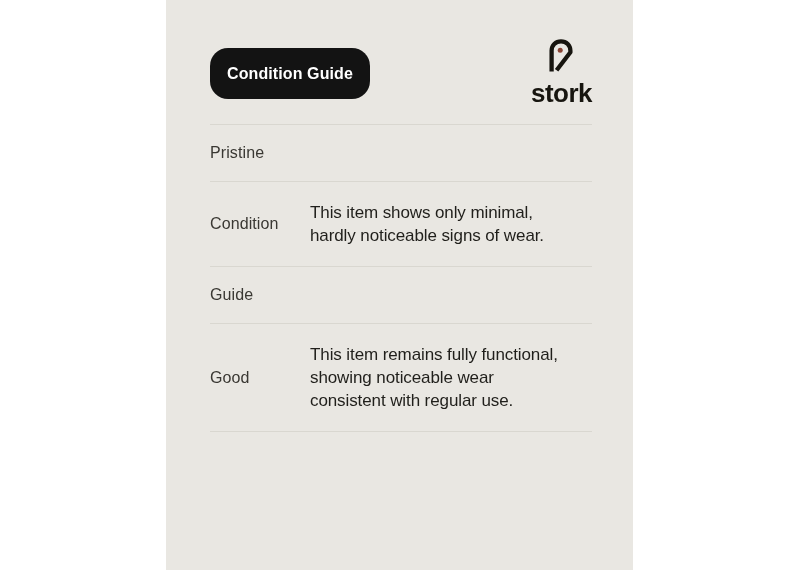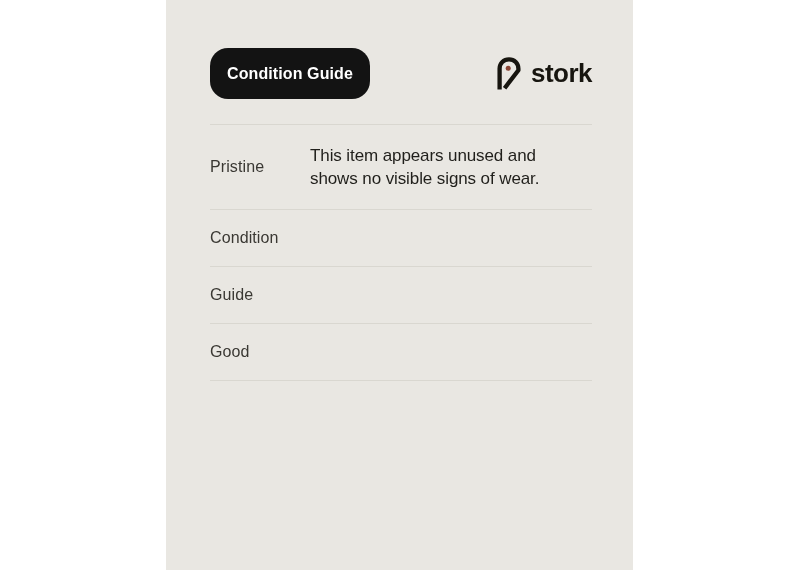--- a/index.html
+++ b/index.html
@@ -33,20 +33,21 @@
     color: #ffffff;
     font-size: 16px;
     font-weight: 700;
     letter-spacing: 0.1px;
     white-space: nowrap;
   }
   .brand {
     display: flex;
     align-items: center;
     gap: 8px;
+    flex-direction: column;
   }
   .brand-icon { display: block; }
   .brand-name {
     font-size: 26px;
     font-weight: 700;
     color: #17150f;
     letter-spacing: -0.5px;
     line-height: 1;
     padding-bottom: 2px;
   }
@@ -88,28 +89,31 @@
           <path d="M4.6 32.5 L4.6 11.5 C4.6 6.2 8.6 2.4 14 2.4 C19.4 2.4 23.4 6.4 23.4 11.8 L23.4 13.2 L9.6 31.2" fill="none" stroke="#17150f" stroke-width="4.3" stroke-linejoin="round" stroke-linecap="butt"></path>
           <circle cx="13.2" cy="11.2" r="2.5" fill="#8a4434"></circle>
         </svg>
         <span class="brand-name">stork</span>
       </div>
     </div>
 
     <div class="table">
       <div class="row">
         <div class="row-label">Pristine</div>
-        <div class="row-desc">This item appears unused and
-shows no visible signs of wear.</div>
       </div>
       <div class="row">
         <div class="row-label">Condition</div>
+        <div class="row-desc">This item shows only minimal,
+hardly noticeable signs of wear.</div>
       </div>
       <div class="row">
         <div class="row-label">Guide</div>
       </div>
       <div class="row">
         <div class="row-label">Good</div>
+        <div class="row-desc">This item remains fully functional,
+showing noticeable wear
+consistent with regular use.</div>
       </div>
     </div>
 
   </div>
 </div>
 
 </body></html>

